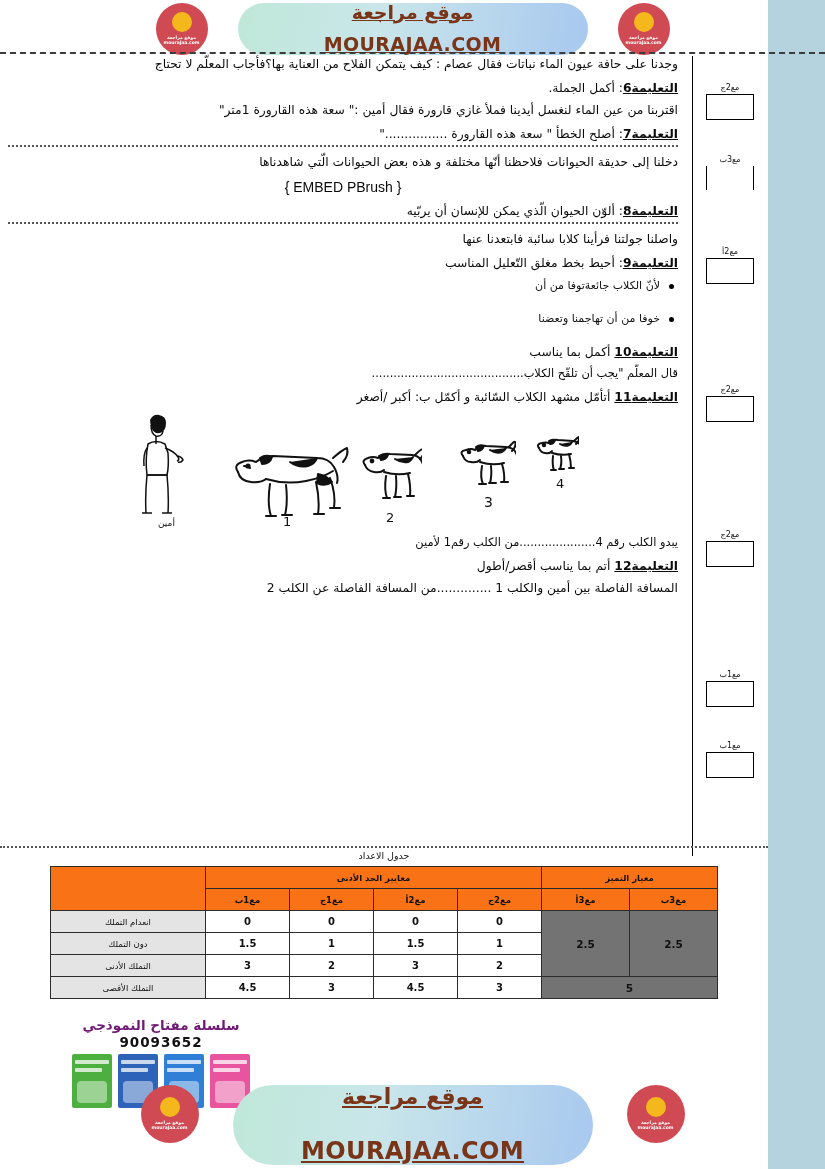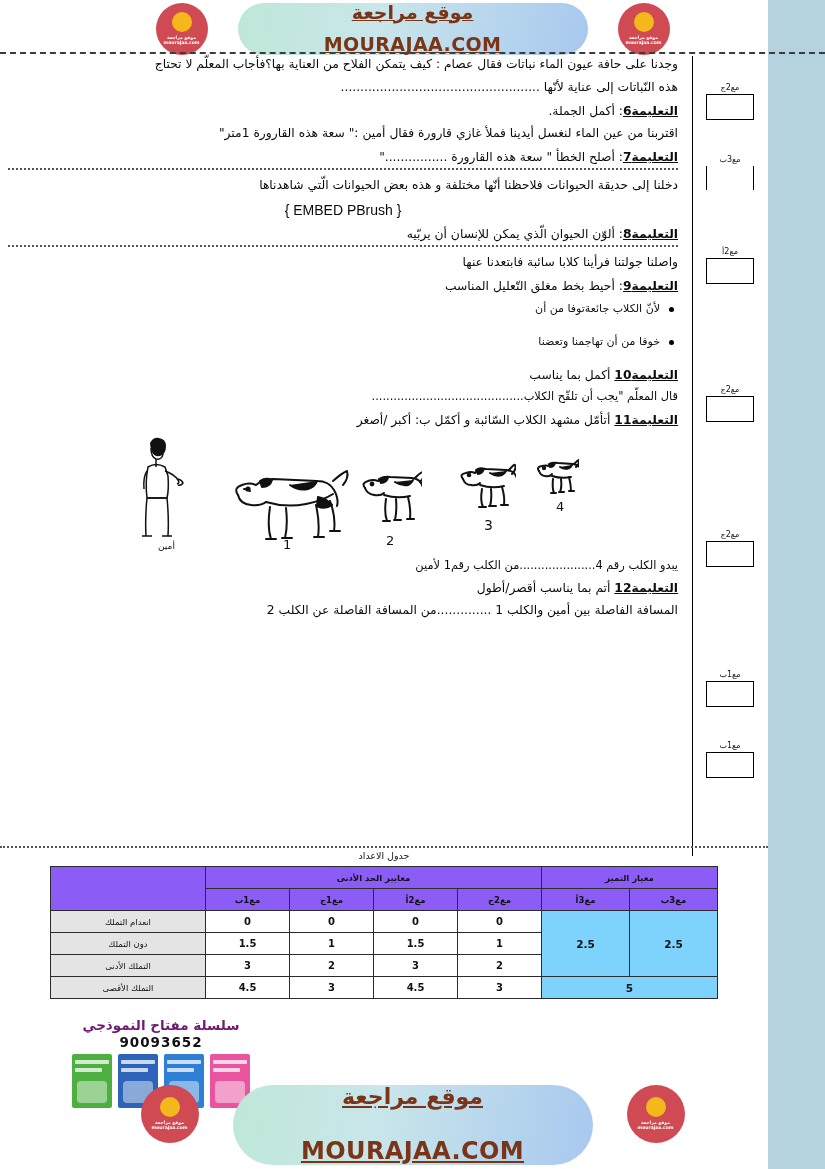--- a/index.html
+++ b/index.html
@@ -141,27 +141,27 @@
     border-collapse:collapse;margin:0 auto;
     width:667px;table-layout:fixed;
     font-size:9px;color:#111;
   }
   table.grid td,table.grid th{
     border:1px solid #2b2b2b;
     text-align:center;vertical-align:middle;
     padding:2px 1px;height:17px;
     font-weight:bold;
   }
-  table.grid th{background:#8b5cf6;font-size:8.5px;}
+  table.grid th{background:#f97316;font-size:8.5px;}
   table.grid td.rowlab{
     background:#e4e4e4;font-size:8.5px;font-weight:normal;
     direction:rtl;
   }
   table.grid td.num{background:#fff;font-size:10px;}
-  table.grid td.big{background:#7dd3fc;font-size:10.5px;}
+  table.grid td.big{background:#737373;font-size:10.5px;}
   
   .pub{
     position:absolute;left:46px;top:1018px;width:230px;z-index:20;
   }
   .pub-name{
     direction:rtl;text-align:center;font-size:13.5px;font-weight:bold;
     color:#701a75;letter-spacing:.5px;line-height:1.1;
   }
   .pub-phone{
     text-align:center;font-size:13.5px;font-weight:bold;color:#111;
@@ -224,21 +224,20 @@
     </div>
     <div class="mk" style="top:686px;">
       <div class="mk-lab">مع1ب</div>
       <div class="mk-box"></div>
     </div>
   </div>
 
   <div class="body-col">
 
     <p class="ln" style="margin-top:2px;">وجدنا على حافة عيون الماء نباتات فقال عصام :  كيف يتمكن الفلاح من العناية بها؟فأجاب المعلّم لا تحتاج</p>
-    <p class="ln">هذه النّباتات إلى عناية لأنّها ...................................................</p>
 
     <p class="instr">
       <span class="tag">التعليمة6</span><span>: أكمل الجملة.</span>
     </p>
 
     <p class="ln">اقتربنا من عين الماء لنغسل أيدينا فملأ غازي قارورة فقال أمين :" سعة هذه القارورة  1متر"</p>
 
     <p class="instr" style="margin-bottom:4px;">
       <span class="tag">التعليمة7</span><span>: أصلح الخطأ             " سعة هذه القارورة ................"</span>
     </p>

